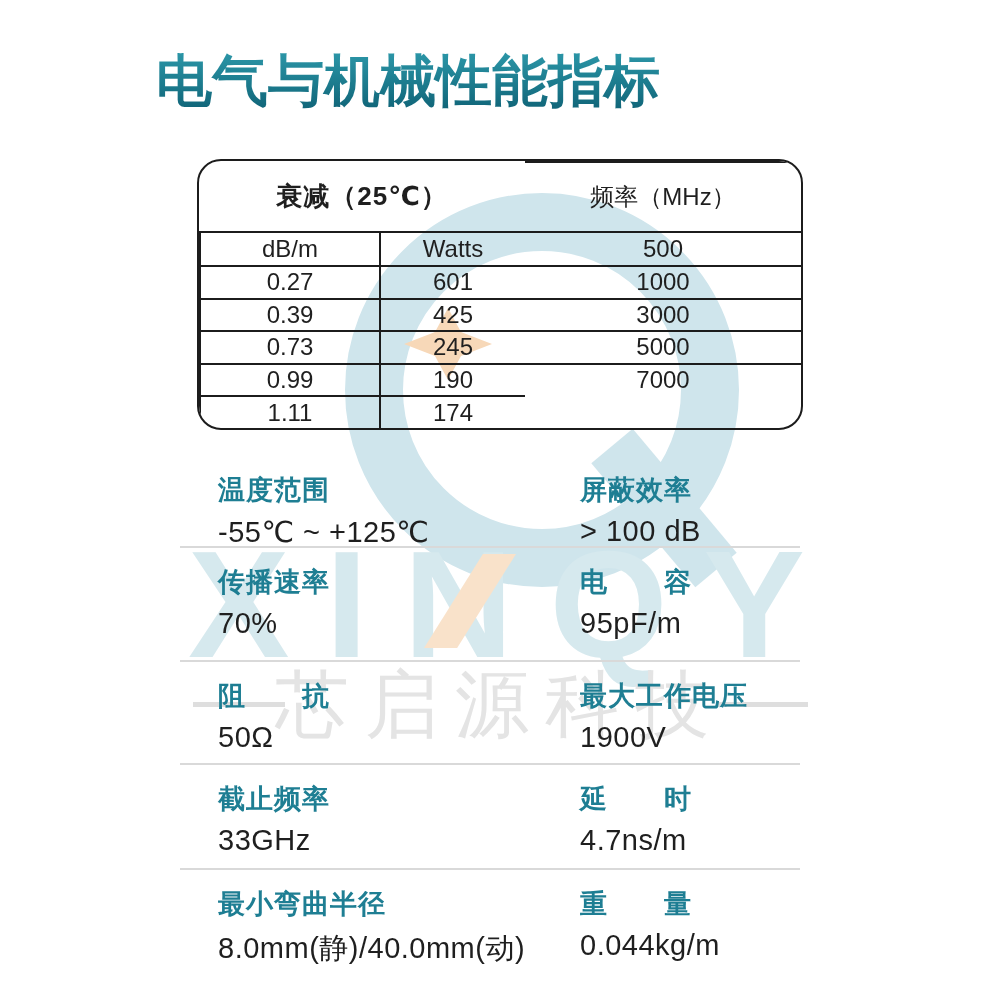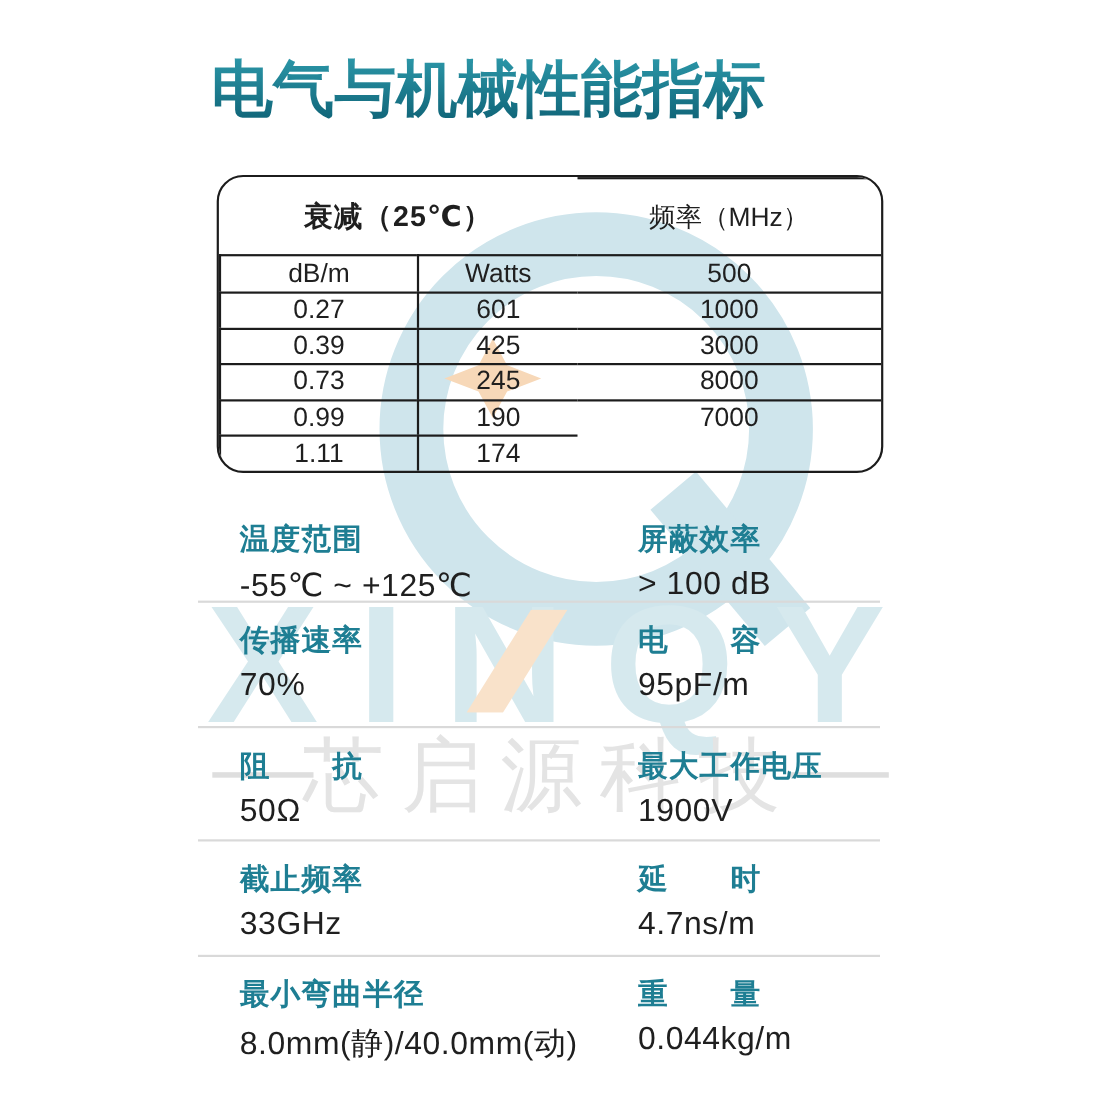--- a/index.html
+++ b/index.html
@@ -22,21 +22,21 @@
     position:absolute;left:50%;transform:translateX(-50%);top:666px;line-height:78px;
     font-size:74px;letter-spacing:16px;color:#e4e4e4;white-space:nowrap;
   }
   .wm-line{position:absolute;top:702px;width:92px;height:5px;background:#dedede;}
   .wm-line-left{left:193px;}
   .wm-line-right{left:716px;}
   
   .content{position:absolute;inset:0;z-index:1;}
   .page-title{
     position:absolute;top:44px;left:0;width:816px;text-align:center;
-    font-size:56px;font-weight:bold;letter-spacing:0;color:#11708a;white-space:nowrap;margin-left:36px;
+    font-size:56px;font-weight:bold;letter-spacing:0;color:#11708a;white-space:nowrap;
   }
   @supports ((-webkit-background-clip:text) or (background-clip:text)){
     .page-title{
       background:linear-gradient(180deg,#2f9dae 0%,#0b5c70 100%);
       -webkit-background-clip:text;background-clip:text;
       color:transparent;-webkit-text-fill-color:transparent;
     }
   }
   .spec-table{
     position:absolute;left:197px;top:159px;width:606px;height:271px;box-sizing:border-box;
@@ -104,21 +104,21 @@
       <div class="cell bt bl">601</div>
 
       <div class="cell bt">1000</div>
       <div class="cell bt bl">0.39</div>
       <div class="cell bt bl">425</div>
 
       <div class="cell bt">3000</div>
       <div class="cell bt bl">0.73</div>
       <div class="cell bt bl">245</div>
 
-      <div class="cell bt">8000</div>
+      <div class="cell bt">5000</div>
       <div class="cell bt bl">0.99</div>
       <div class="cell bt bl">190</div>
 
       <div class="cell bt">7000</div>
       <div class="cell bt bl">1.11</div>
       <div class="cell bt bl">174</div>
     </div>
 
     <div class="spec-grid">
 

